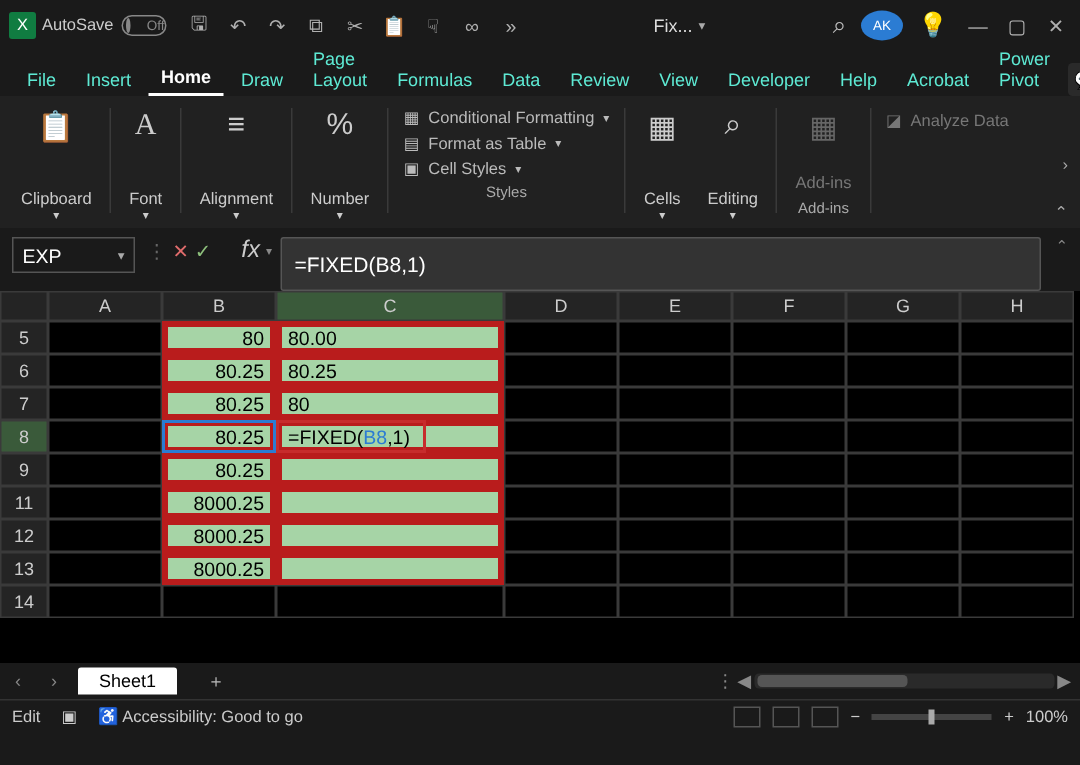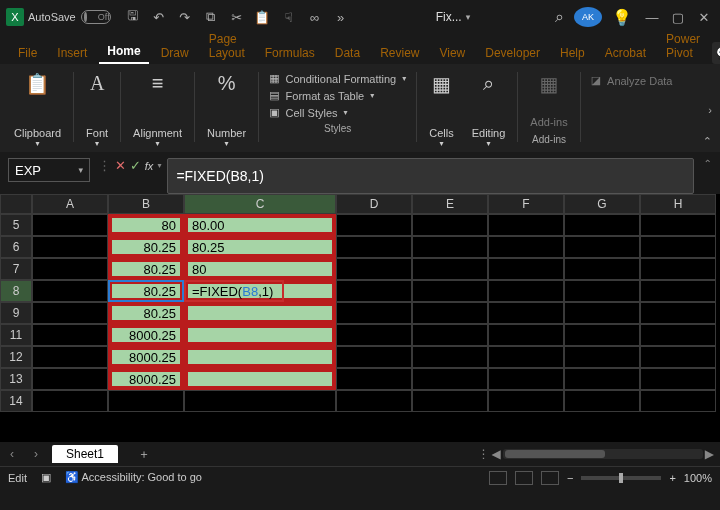--- a/index.html
+++ b/index.html
@@ -14,21 +14,21 @@
 .toggle .offlbl { font-size:9px; margin-left:11px; color:#888; }
 .qat { display:flex; gap:6px; margin-left:8px; align-items:center; }
 .qat span, .winctrl span { color:#b0b0b0; font-size:13px; width:20px; text-align:center; }
 .spacer { flex:1; }
 .doctitle { font-size:12px; color:#ddd; }
 .avatar { width:28px; height:20px; border-radius:50%; background:#2b7cd3; color:#fff; font-size:9px; display:flex;align-items:center;justify-content:center; margin:0 6px; }
 .winctrl { display:flex; gap:6px; margin-left:6px; }
 
 
 .menubar { height:30px; display:flex; align-items:flex-end; padding:0 10px; gap:4px; font-size:12px; }
-.menubar .tab { padding:4px 8px; color:#a16207; cursor:pointer; }
+.menubar .tab { padding:4px 8px; color:#5eead4; cursor:pointer; }
 .menubar .tab.active { border-bottom:2px solid #fff; color:#fff; font-weight:600; }
 .menubar .right { margin-left:auto; display:flex; gap:4px; }
 .menubar .cmnt { width:24px; height:22px; background:#2a2a2a; border-radius:3px; display:flex;align-items:center;justify-content:center; font-size:12px; }
 
 
 .ribbon { height:88px; background:#212121; display:flex; align-items:flex-start; padding:4px 8px; gap:6px; font-size:11px; color:#ccc; position:relative; }
 .ribgroup { display:flex; flex-direction:column; align-items:center; height:80px; padding:0 6px; }
 .ribgroup .big { font-size:20px; margin-top:4px; }
 .ribgroup .lbl { margin-top:auto; font-size:11px; }
 .ribgroup .dd { font-size:8px; }
@@ -41,21 +41,21 @@
 .ribnav { position:absolute; right:8px; top:40px; color:#aaa; }
 
 
 .fbar { height:42px; background:#1a1a1a; display:flex; align-items:flex-start; padding:6px 8px; gap:6px; }
 .namebox { width:82px; height:24px; background:#1a1a1a; border:1px solid #555; color:#fff; font-size:13px; padding:2px 6px; display:flex; align-items:center; justify-content:space-between; }
 .namebox .ndd { font-size:9px; color:#aaa; }
 .fbar .fxgroup { display:flex; align-items:center; gap:4px; margin-left:2px; }
 .fxgroup span { font-size:13px; }
 .fxgroup .cancel { color:#e06c6c; }
 .fxgroup .ok { color:#8ec07c; }
-.fxgroup .fx { color:#ccc; font-style:italic; font-size:11px; }
+.fxgroup .fx { color:#ccc; font-style:italic; font-size:16px;margin-left:16px; }
 .formula-input { flex:1; height:36px; background:#333; border:1px solid #555; border-radius:2px; color:#fff; font-size:14px; padding:2px 8px; display:flex; align-items:center; }
 .fexpand { color:#888; font-size:10px; margin-left:4px; align-self:flex-start; }
 
 
 .grid-wrap { position:relative; height:248px; background:#000; }
 .colhdrs { display:flex; height:20px; margin-left:32px; }
 .colhdrs .ch { width:76px; background:#242424; border:1px solid #3a3a3a; color:#ccc; font-size:12px; display:flex;align-items:center;justify-content:center; }
 .colhdrs .ch.active { background:#3a5a3a; }
 .selbox { width:32px; height:20px; background:#242424; border:1px solid #3a3a3a; position:absolute; left:0; top:0; }
 .rows { position:absolute; left:0; top:20px; }

